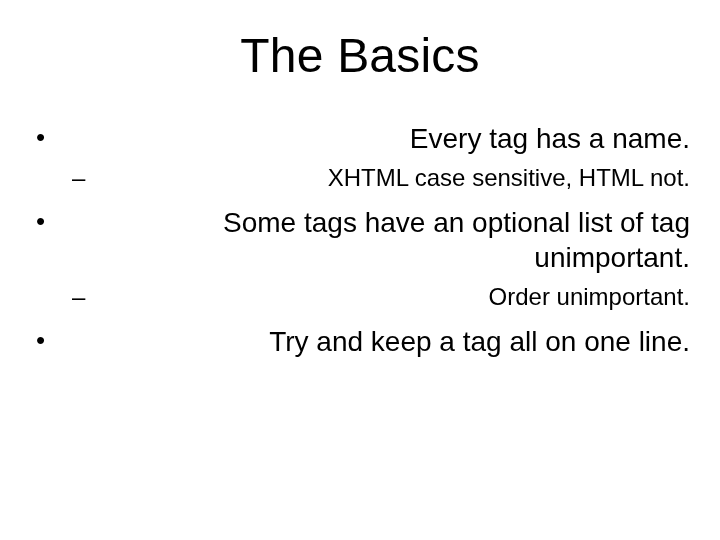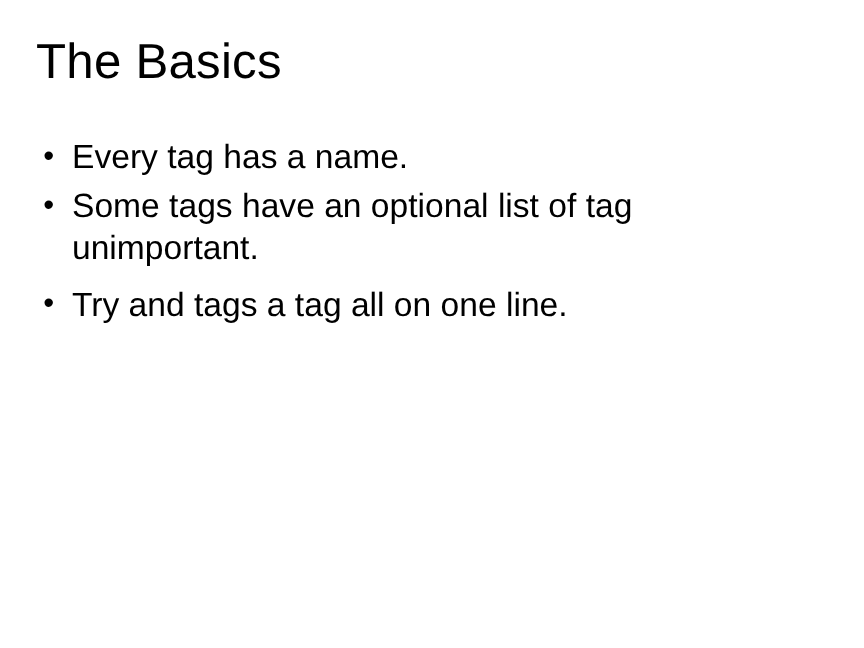--- a/index.html
+++ b/index.html
@@ -3,27 +3,29 @@
   <meta charset="utf-8">
   <style>
     * { margin: 0; padding: 0; box-sizing: border-box; }
     html, body { width: 720px; height: 540px; background: #fff; }
     body {
       font-family: Arial, Helvetica, sans-serif;
       color: #000;
       padding: 28px 30px 0 30px;
     }
     .title {
-      font-size: 41px;
+      text-align: center;
+      font-size: 48px;
       font-weight: 400;
       margin-bottom: 38px;
       letter-spacing: 0.2px;
     }
     ul.top {
       list-style: none;
+      text-align: right;
     }
     ul.top > li {
       position: relative;
       padding-left: 30px;
       font-size: 28px;
       line-height: 1.25;
       margin-bottom: 6px;
       font-weight: 400;
     }
     ul.top > li::before {
@@ -56,22 +58,26 @@
     }
   </style>
 </head>
 <body>
 
 <h1 class="title">The Basics</h1>
 
 <ul class="top">
   <li>
     <span>Every tag has a name.</span>
+    <ul class="sub">
+      <li>XHTML case sensitive, HTML not.</li>
+    </ul>
   </li>
   <li>
     <span>Some tags have an optional list of tag unimportant.</span>
     <ul class="sub">
+      <li>Order unimportant.</li>
     </ul>
   </li>
   <li>
-    <span>Try and tags a tag all on one line.</span>
+    <span>Try and keep a tag all on one line.</span>
   </li>
 </ul>
 
 </body></html>

